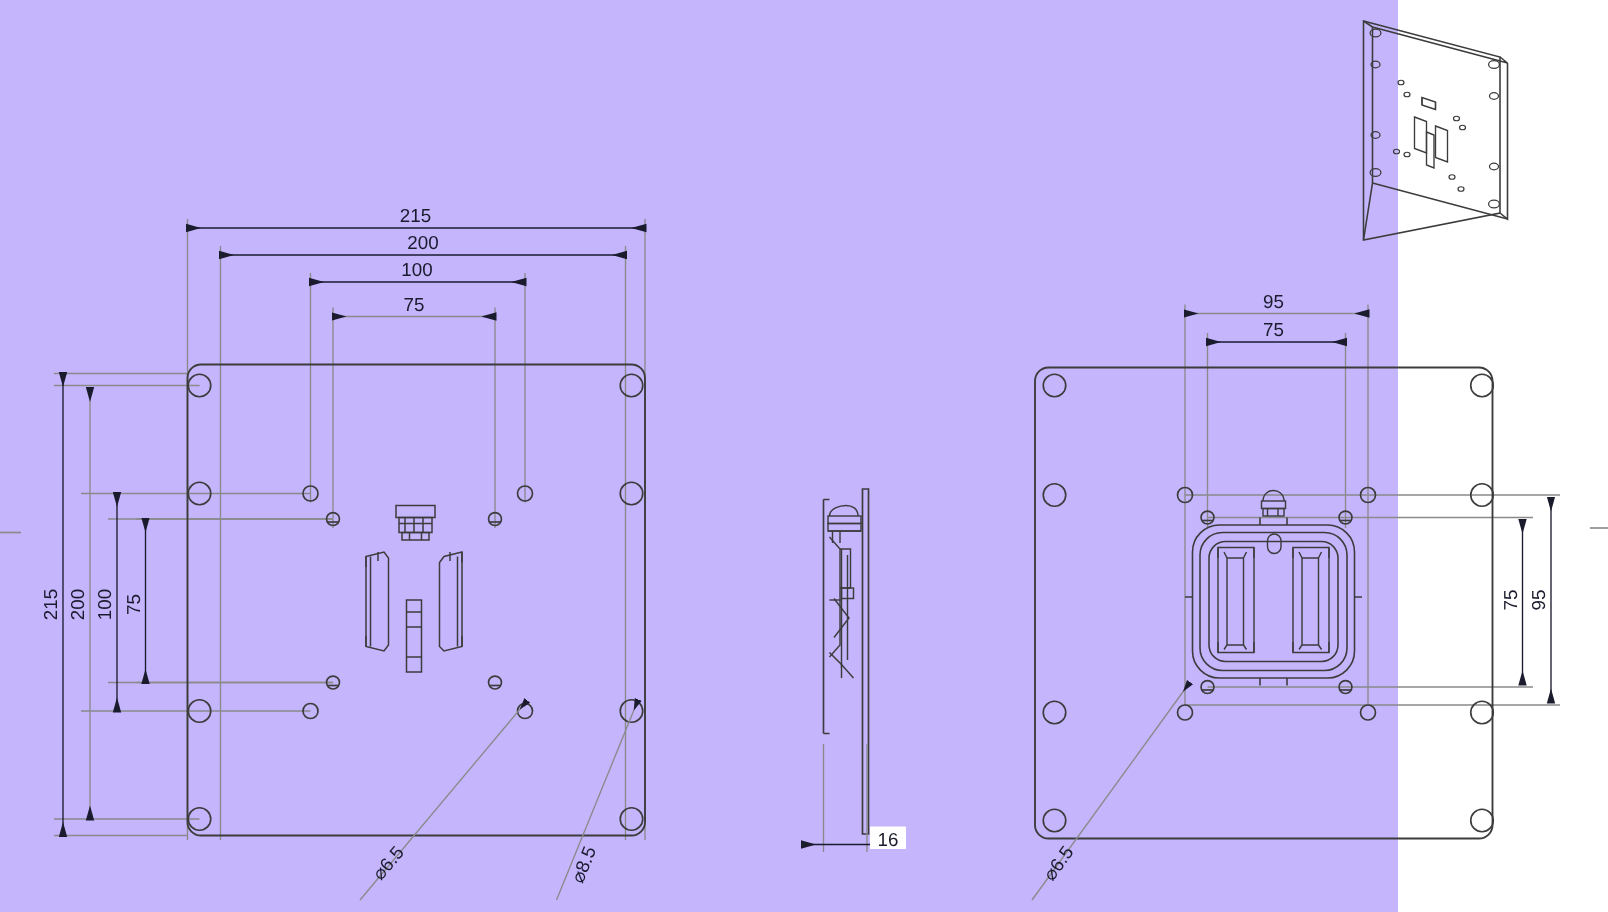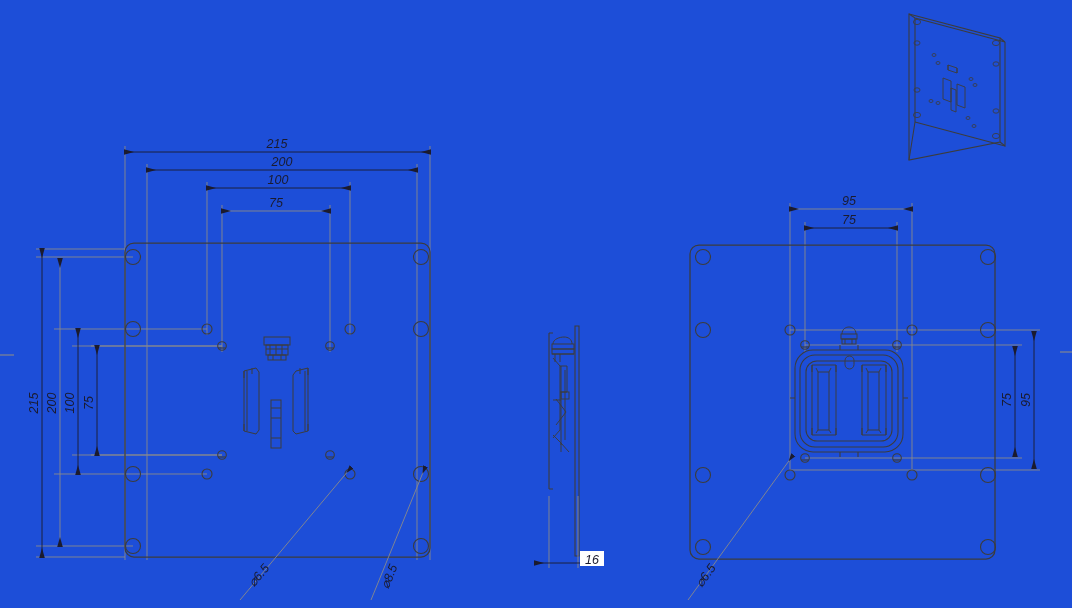--- a/index.html
+++ b/index.html
@@ -1,18 +1,18 @@
 <!DOCTYPE html>
 <html><head>
 <meta charset="utf-8">
 <style>
   html,body{margin:0;padding:0;background:#ffffff;}
   body{width:1072px;height:608px;overflow:hidden;
        font-family:"Liberation Sans",sans-serif;}
-  #sheet{position:relative;width:1072px;height:608px;background:#1d4ed8;font-style:italic;}
+  #sheet{position:relative;width:932px;height:608px;background:#c4b5fd;}
   svg{display:block;}
   .dimtxt{font-family:"Liberation Sans",sans-serif;font-size:12.5px;fill:#1b1b2e;}
 </style>
 </head>
 <body>
 
 <div id="sheet">
 
 <svg width="1072" height="608" viewBox="0 0 1072 608">
 

